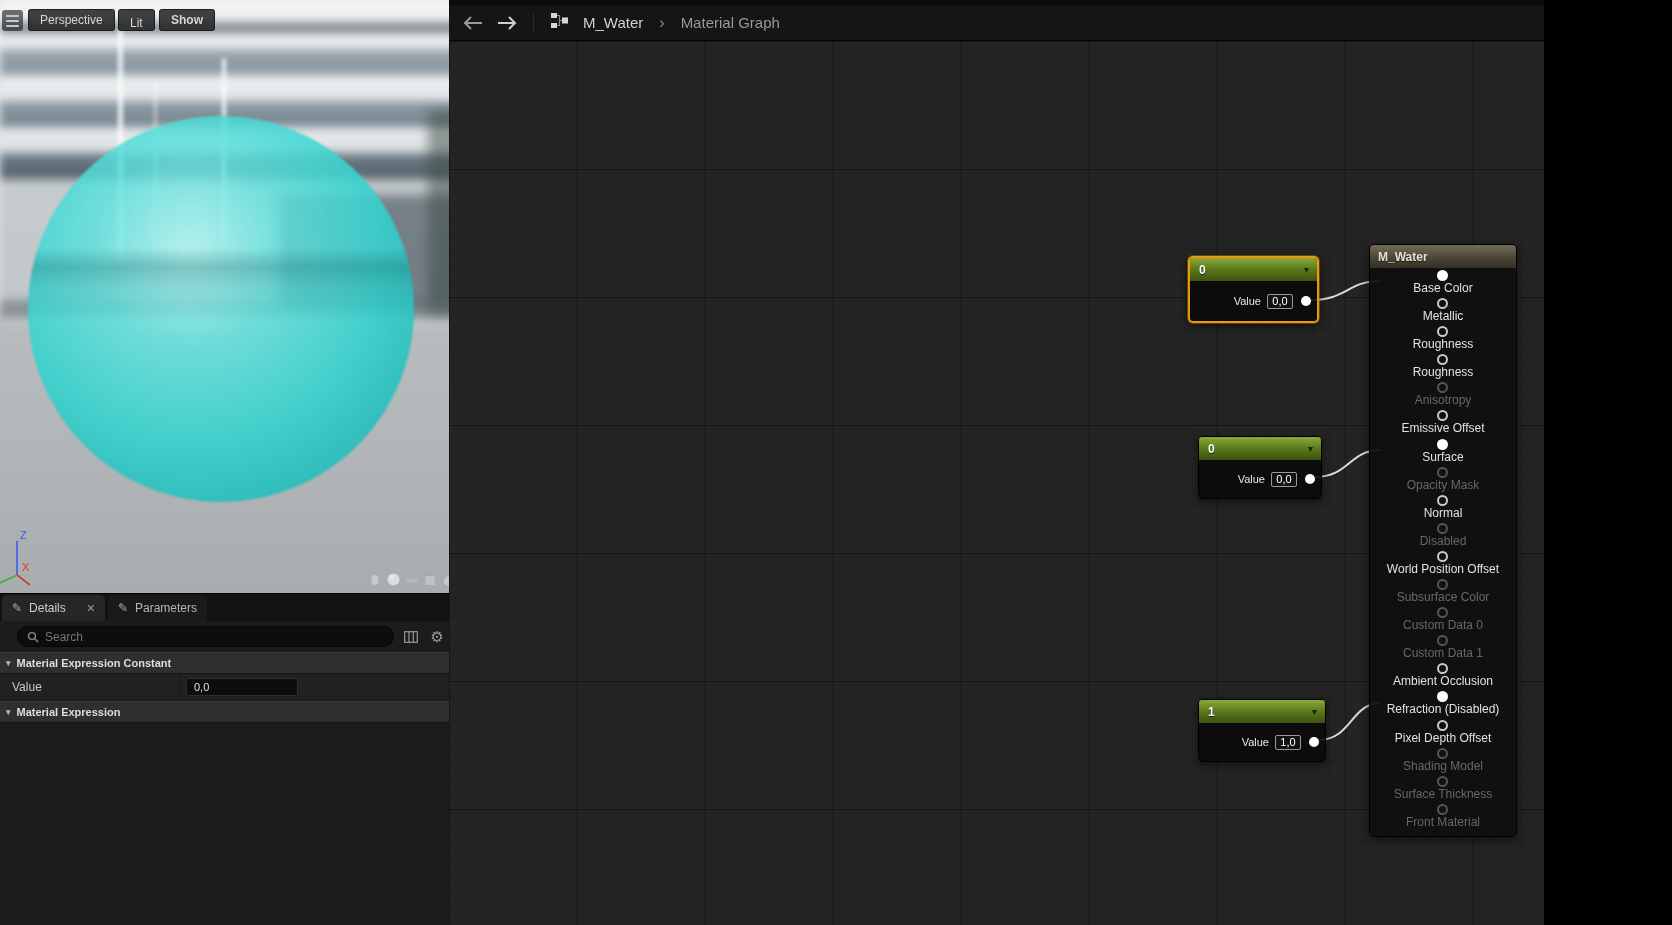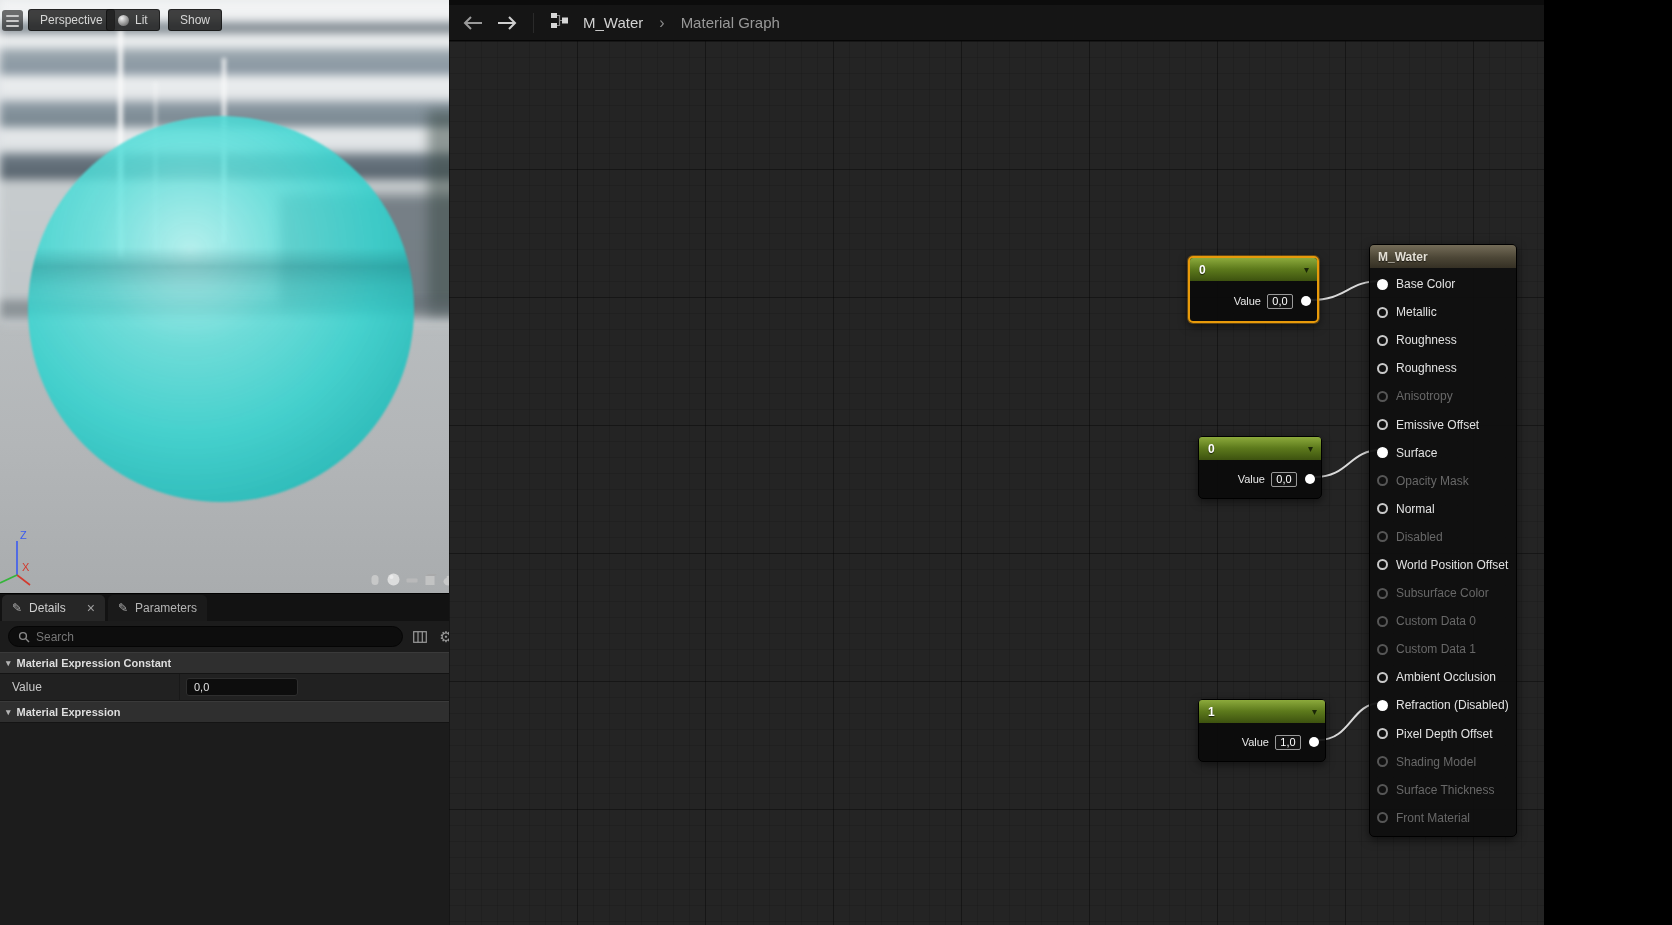--- a/index.html
+++ b/index.html
@@ -52,21 +52,21 @@
   .shape-row svg { opacity:.8; }
 
   
   .details { position:absolute; left:0; top:593px; width:463px; height:332px; background:#1c1c1c; border-top:1px solid #000; }
   .tabbar { height:27px; background:#121212; display:flex; align-items:flex-end; padding-left:2px; }
   .tab { height:26px; display:flex; align-items:center; padding:0 10px; gap:7px; font-size:12px; color:#cfcfcf; border-radius:5px 5px 0 0; }
   .tab.active { background:#262626; }
   .tab.inactive { background:#1a1a1a; margin-left:3px; color:#b5b5b5; }
   .tab .pencil { color:#b0b0b0; font-size:12px; }
   .tab .close { color:#a0a0a0; font-size:14px; margin-left:14px; cursor:pointer; }
-  .search-row { height:31px; display:flex; align-items:center; padding:0 8px; gap:8px; background:#1c1c1c; }
+  .search-row { height:31px; display:flex; align-items:center; padding:0 17px; gap:8px; background:#1c1c1c; }
   .searchbox { flex:1; height:21px; background:#0d0d0d; border:1px solid #050505; border-radius:11px;
     display:flex; align-items:center; padding:0 9px; gap:6px; }
   .searchbox input { flex:1; background:transparent; border:none; outline:none; color:#cfcfcf; font-size:12px; font-family:"Liberation Sans", sans-serif; }
   .searchbox input::placeholder { color:#767676; }
   .icon-btn { color:#9a9a9a; display:flex; align-items:center; justify-content:center; width:18px; height:18px; font-size:15px; }
   .sec-header { height:22px; background:#2f2f2f; border-top:1px solid #3a3a3a; border-bottom:1px solid #141414;
     display:flex; align-items:center; gap:6px; padding-left:6px; font-size:11px; font-weight:bold; color:#dedede; }
   .sec-arrow { color:#b5b5b5; font-size:9px; }
   .prop-row { height:27px; background:#212121; border-bottom:1px solid #181818; display:flex; align-items:center; }
   .prop-label { width:180px; padding-left:12px; font-size:12px; color:#c8c8c8; border-right:1px solid #191919; line-height:27px; height:27px; }
@@ -115,21 +115,21 @@
   .cnode2 { left:749px; top:395px; width:124px; height:63px; }
   .cnode3 { left:749px; top:658px; width:128px; height:63px; }
 
   
   .rnode { position:absolute; left:920px; top:203px; width:148px; border-radius:5px; background:rgba(15,15,15,0.94);
     border:1px solid #000; box-shadow:0 3px 10px rgba(0,0,0,0.55); }
   .rnode-header { height:23px; border-radius:4px 4px 0 0; display:flex; align-items:center; padding-left:8px;
     background:linear-gradient(180deg,#746c58 0%,#4c4636 55%,#353024 100%); }
   .rnode-title { color:#e4e0d6; font-size:12px; font-weight:bold; text-shadow:0 1px 1px rgba(0,0,0,0.6); }
   .rnode-body { padding:2px 0 4px 0; }
-  .pin-row { display:flex; align-items:center; height:28.1px; }
+  .pin-row { display:flex; align-items:center; height:28.1px;flex-direction:column; }
   .pin-circle { width:11px; height:11px; border-radius:50%; margin:0 8px 0 7px; flex:0 0 auto; }
   .pin-row.connected .pin-circle { background:#fff; }
   .pin-row.enabled .pin-circle { border:2px solid #c9c9c9; }
   .pin-row.disabled .pin-circle { border:2px solid #565656; }
   .pin-label { font-size:12px; color:#e2e2e2; white-space:nowrap; }
   .pin-row.disabled .pin-label { color:#686868; }
 </style>
 </head>
 <body>
 
@@ -147,25 +147,25 @@
     <div class="vp-sphere"></div>
 
     <div class="hamburger">
       <i></i>
         <i></i>
         <i></i>
     </div>
     <div class="vp-toolbar-btn" style="left:28px;">
       <span>Perspective</span>
     </div>
-    <div class="vp-toolbar-btn" style="left:106px;">
+    <div class="vp-toolbar-btn" style="left:118px;flex-direction:column;">
       <span class="lit-ball"></span>
       <span>Lit</span>
     </div>
-    <div class="vp-toolbar-btn" style="left:168px;">
+    <div class="vp-toolbar-btn" style="left:159px;font-weight:bold;">
       <span>Show</span>
     </div>
 
     <svg class="axis-gizmo" viewBox="0 0 48 64">
       <line x1="17" y1="50" x2="17" y2="16" stroke="#3b5bf0" stroke-width="1.6"></line>
       <line x1="17" y1="50" x2="30" y2="60" stroke="#d23a2e" stroke-width="1.6"></line>
       <line x1="17" y1="50" x2="0" y2="58" stroke="#35b53a" stroke-width="1.6"></line>
       <text x="20" y="14" fill="#3b5bf0" font-size="11" font-family="Liberation Sans, sans-serif">Z</text>
       <text x="22" y="46" fill="#d23a2e" font-size="11" font-family="Liberation Sans, sans-serif">X</text>
     </svg>

